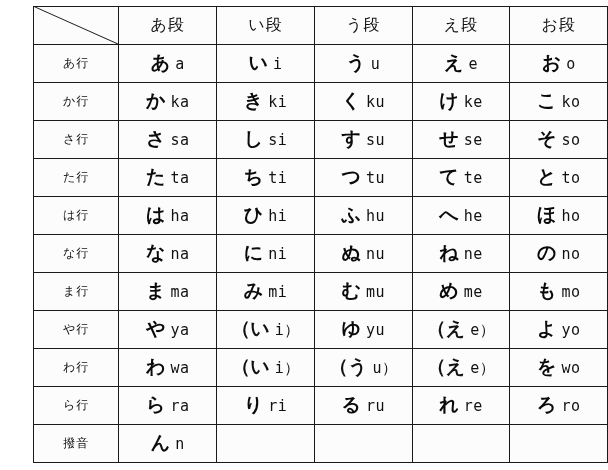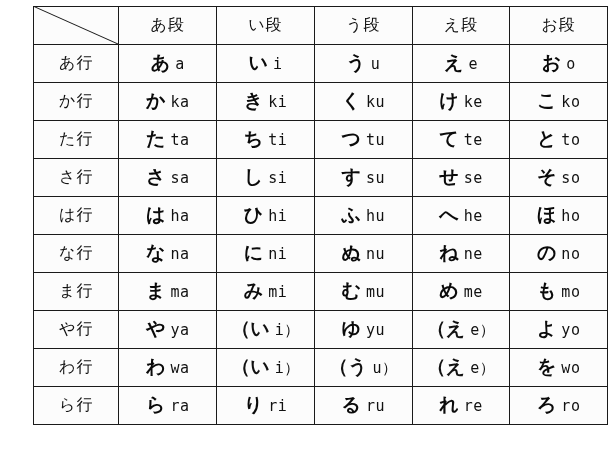--- a/index.html
+++ b/index.html
@@ -29,21 +29,21 @@
   table.kana td {
     border: 1.5px solid #1a1a1a;
     height: 37px;
     padding: 0;
     text-align: center;
     vertical-align: middle;
     background: #fcfcfc;
   }
   td.rowhead {
     width: 85px;
-    font-size: 16px;
+    font-size: 12px;
     color: #111111;
     letter-spacing: 1px;
   }
   td.colhead {
     width: 97px;
     font-size: 16px;
     color: #111111;
     letter-spacing: 1px;
   }
   td.cell {
@@ -121,38 +121,38 @@
       <tr>
         <td class="rowhead"><span>か行</span></td>
         <td class="cell"><span class="pairwrap"><span class="kanaglyph">か</span><span class="romaji">ka</span></span></td>
         <td class="cell"><span class="pairwrap"><span class="kanaglyph">き</span><span class="romaji">ki</span></span></td>
         <td class="cell"><span class="pairwrap"><span class="kanaglyph">く</span><span class="romaji">ku</span></span></td>
         <td class="cell"><span class="pairwrap"><span class="kanaglyph">け</span><span class="romaji">ke</span></span></td>
         <td class="cell"><span class="pairwrap"><span class="kanaglyph">こ</span><span class="romaji">ko</span></span></td>
       </tr>
 
       <tr>
+        <td class="rowhead"><span>さ行</span></td>
+        <td class="cell"><span class="pairwrap"><span class="kanaglyph">さ</span><span class="romaji">sa</span></span></td>
+        <td class="cell"><span class="pairwrap"><span class="kanaglyph">し</span><span class="romaji">si</span></span></td>
+        <td class="cell"><span class="pairwrap"><span class="kanaglyph">す</span><span class="romaji">su</span></span></td>
+        <td class="cell"><span class="pairwrap"><span class="kanaglyph">せ</span><span class="romaji">se</span></span></td>
+        <td class="cell"><span class="pairwrap"><span class="kanaglyph">そ</span><span class="romaji">so</span></span></td>
+      </tr>
+
+      <tr>
         <td class="rowhead"><span>た行</span></td>
         <td class="cell"><span class="pairwrap"><span class="kanaglyph">た</span><span class="romaji">ta</span></span></td>
         <td class="cell"><span class="pairwrap"><span class="kanaglyph">ち</span><span class="romaji">ti</span></span></td>
         <td class="cell"><span class="pairwrap"><span class="kanaglyph">つ</span><span class="romaji">tu</span></span></td>
         <td class="cell"><span class="pairwrap"><span class="kanaglyph">て</span><span class="romaji">te</span></span></td>
         <td class="cell"><span class="pairwrap"><span class="kanaglyph">と</span><span class="romaji">to</span></span></td>
       </tr>
 
       <tr>
-        <td class="rowhead"><span>さ行</span></td>
-        <td class="cell"><span class="pairwrap"><span class="kanaglyph">さ</span><span class="romaji">sa</span></span></td>
-        <td class="cell"><span class="pairwrap"><span class="kanaglyph">し</span><span class="romaji">si</span></span></td>
-        <td class="cell"><span class="pairwrap"><span class="kanaglyph">す</span><span class="romaji">su</span></span></td>
-        <td class="cell"><span class="pairwrap"><span class="kanaglyph">せ</span><span class="romaji">se</span></span></td>
-        <td class="cell"><span class="pairwrap"><span class="kanaglyph">そ</span><span class="romaji">so</span></span></td>
-      </tr>
-
-      <tr>
         <td class="rowhead"><span>は行</span></td>
         <td class="cell"><span class="pairwrap"><span class="kanaglyph">は</span><span class="romaji">ha</span></span></td>
         <td class="cell"><span class="pairwrap"><span class="kanaglyph">ひ</span><span class="romaji">hi</span></span></td>
         <td class="cell"><span class="pairwrap"><span class="kanaglyph">ふ</span><span class="romaji">hu</span></span></td>
         <td class="cell"><span class="pairwrap"><span class="kanaglyph">へ</span><span class="romaji">he</span></span></td>
         <td class="cell"><span class="pairwrap"><span class="kanaglyph">ほ</span><span class="romaji">ho</span></span></td>
       </tr>
 
       <tr>
         <td class="rowhead"><span>な行</span></td>
@@ -192,15 +192,23 @@
 
       <tr>
         <td class="rowhead"><span>ら行</span></td>
         <td class="cell"><span class="pairwrap"><span class="kanaglyph">ら</span><span class="romaji">ra</span></span></td>
         <td class="cell"><span class="pairwrap"><span class="kanaglyph">り</span><span class="romaji">ri</span></span></td>
         <td class="cell"><span class="pairwrap"><span class="kanaglyph">る</span><span class="romaji">ru</span></span></td>
         <td class="cell"><span class="pairwrap"><span class="kanaglyph">れ</span><span class="romaji">re</span></span></td>
         <td class="cell"><span class="pairwrap"><span class="kanaglyph">ろ</span><span class="romaji">ro</span></span></td>
       </tr>
 
+      <tr>
+        <td class="rowhead"><span>撥音</span></td>
+        <td class="cell"><span class="pairwrap"><span class="kanaglyph">ん</span><span class="romaji">n</span></span></td>
+        <td class="blank"></td>
+        <td class="blank"></td>
+        <td class="blank"></td>
+        <td class="blank"></td>
+      </tr>
     </tbody>
   </table>
 </div>
 
 </body></html>

